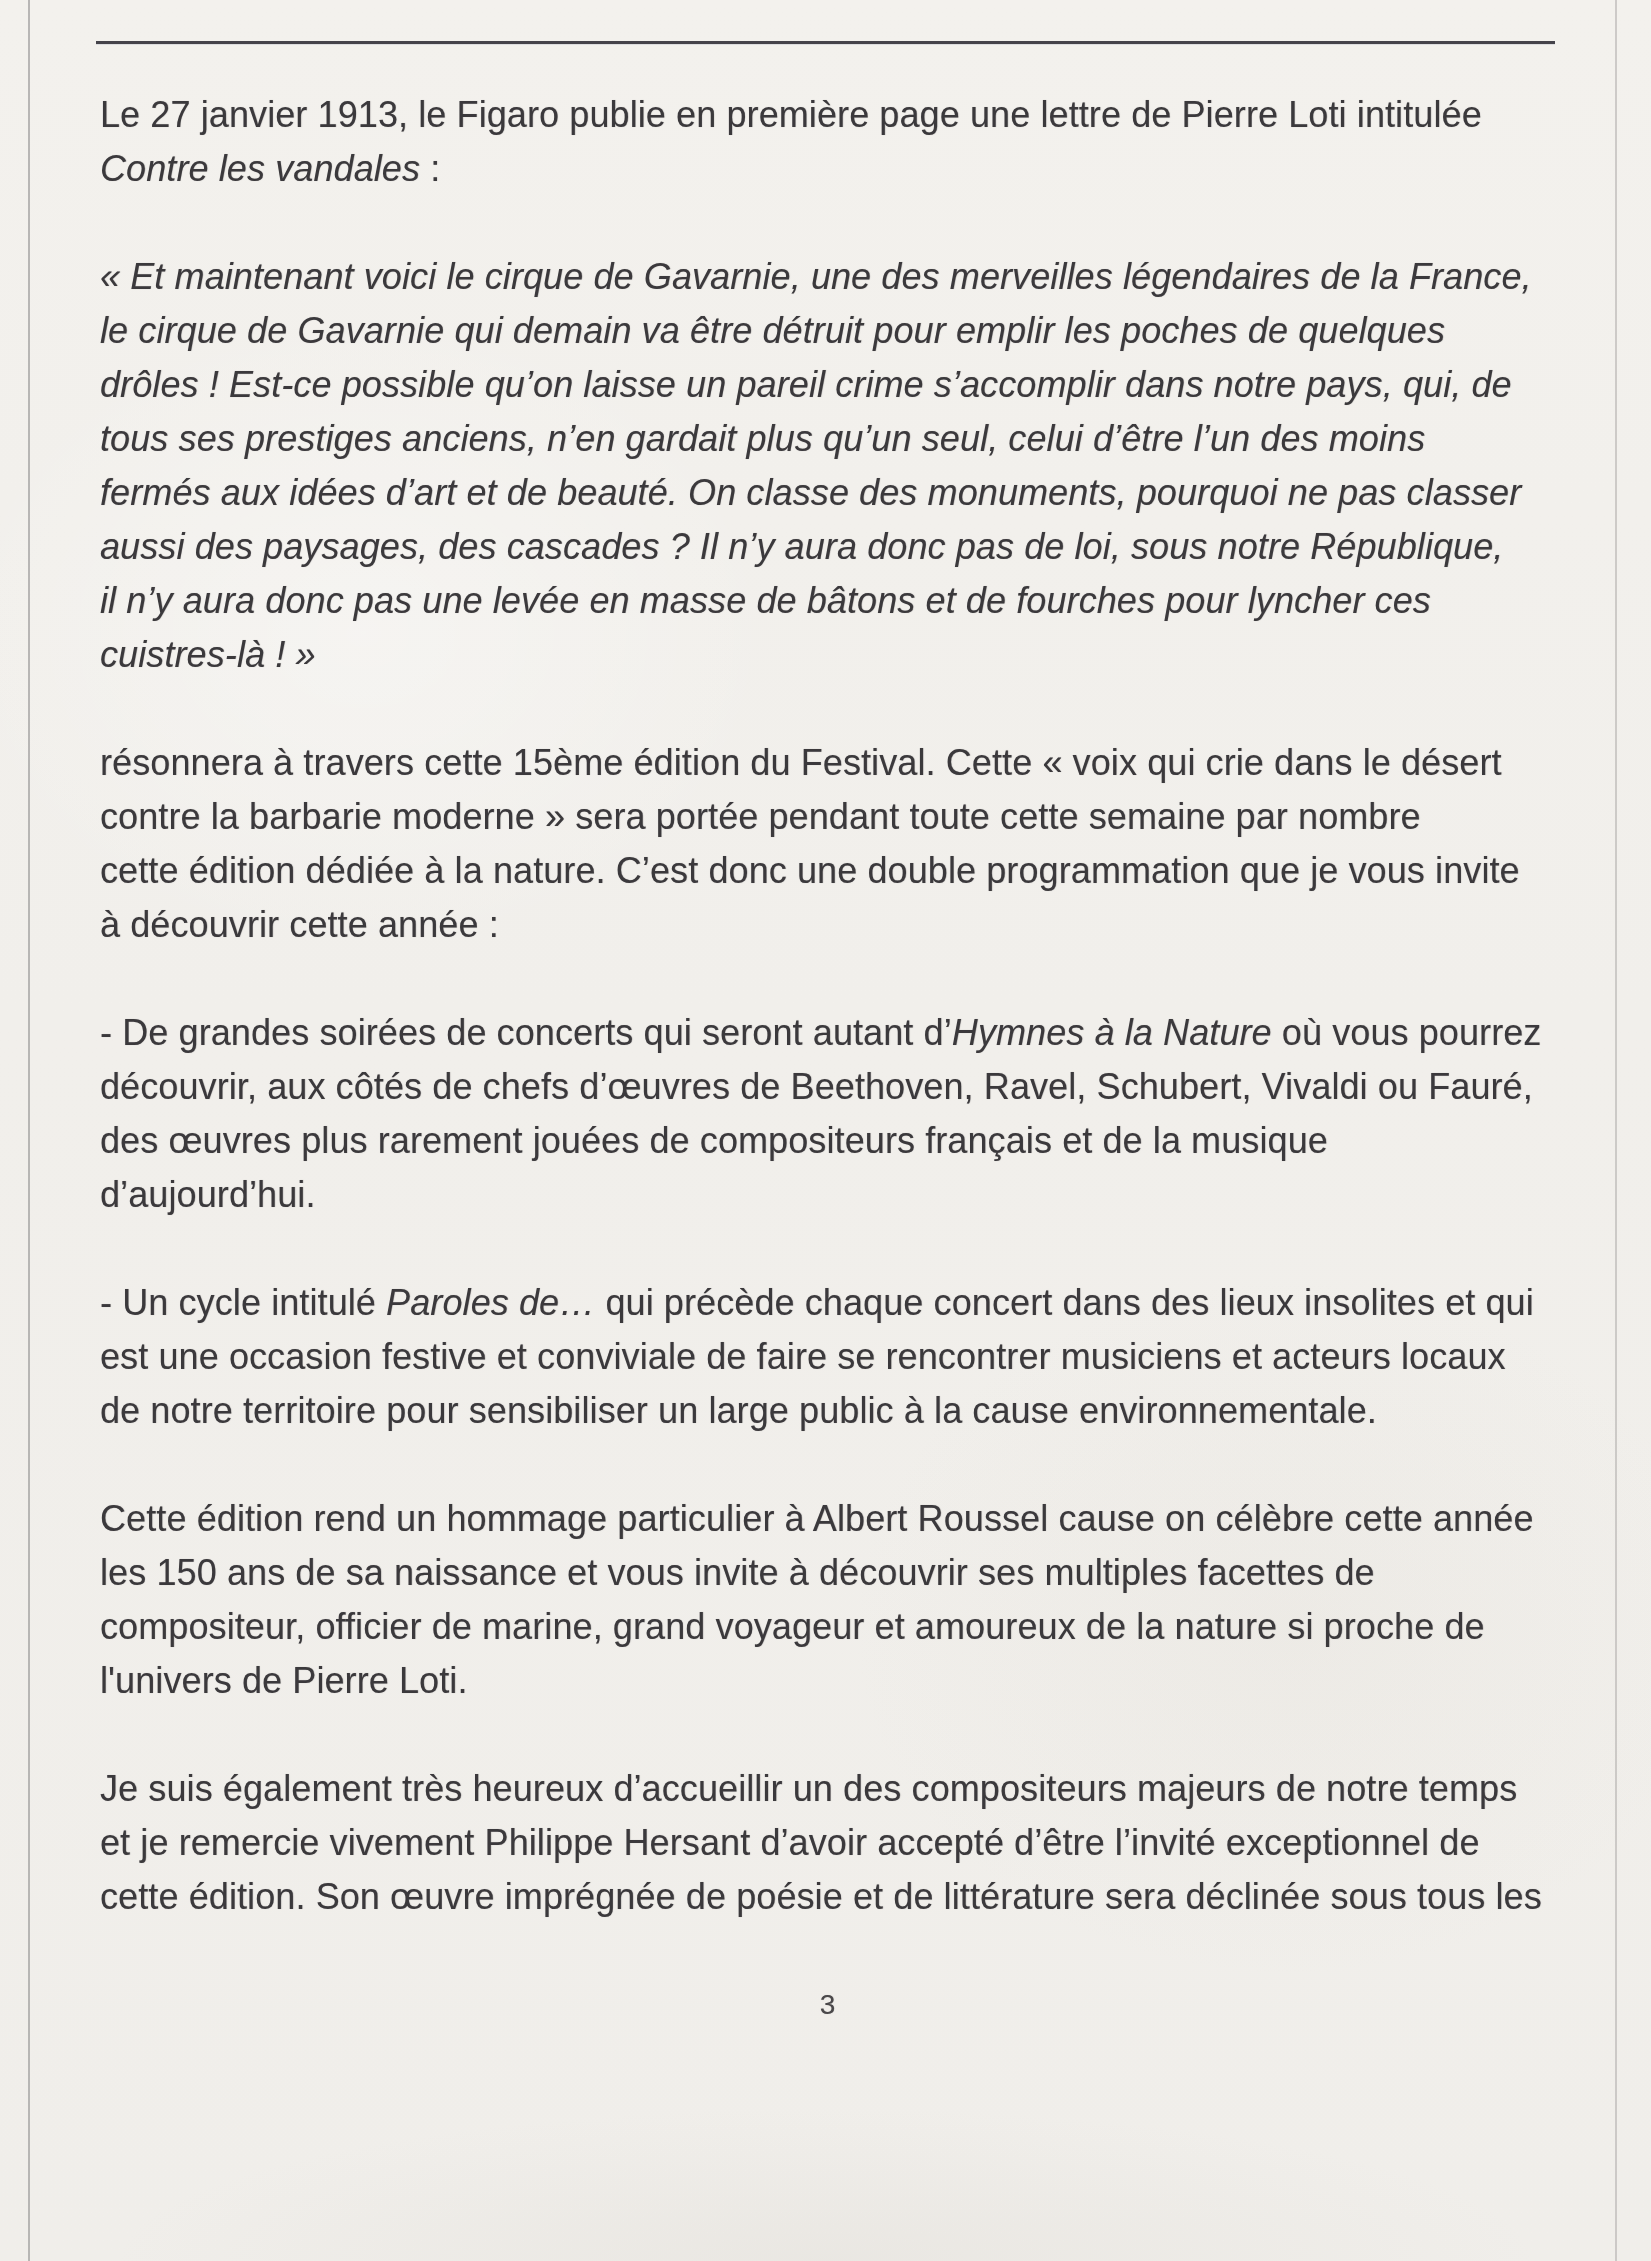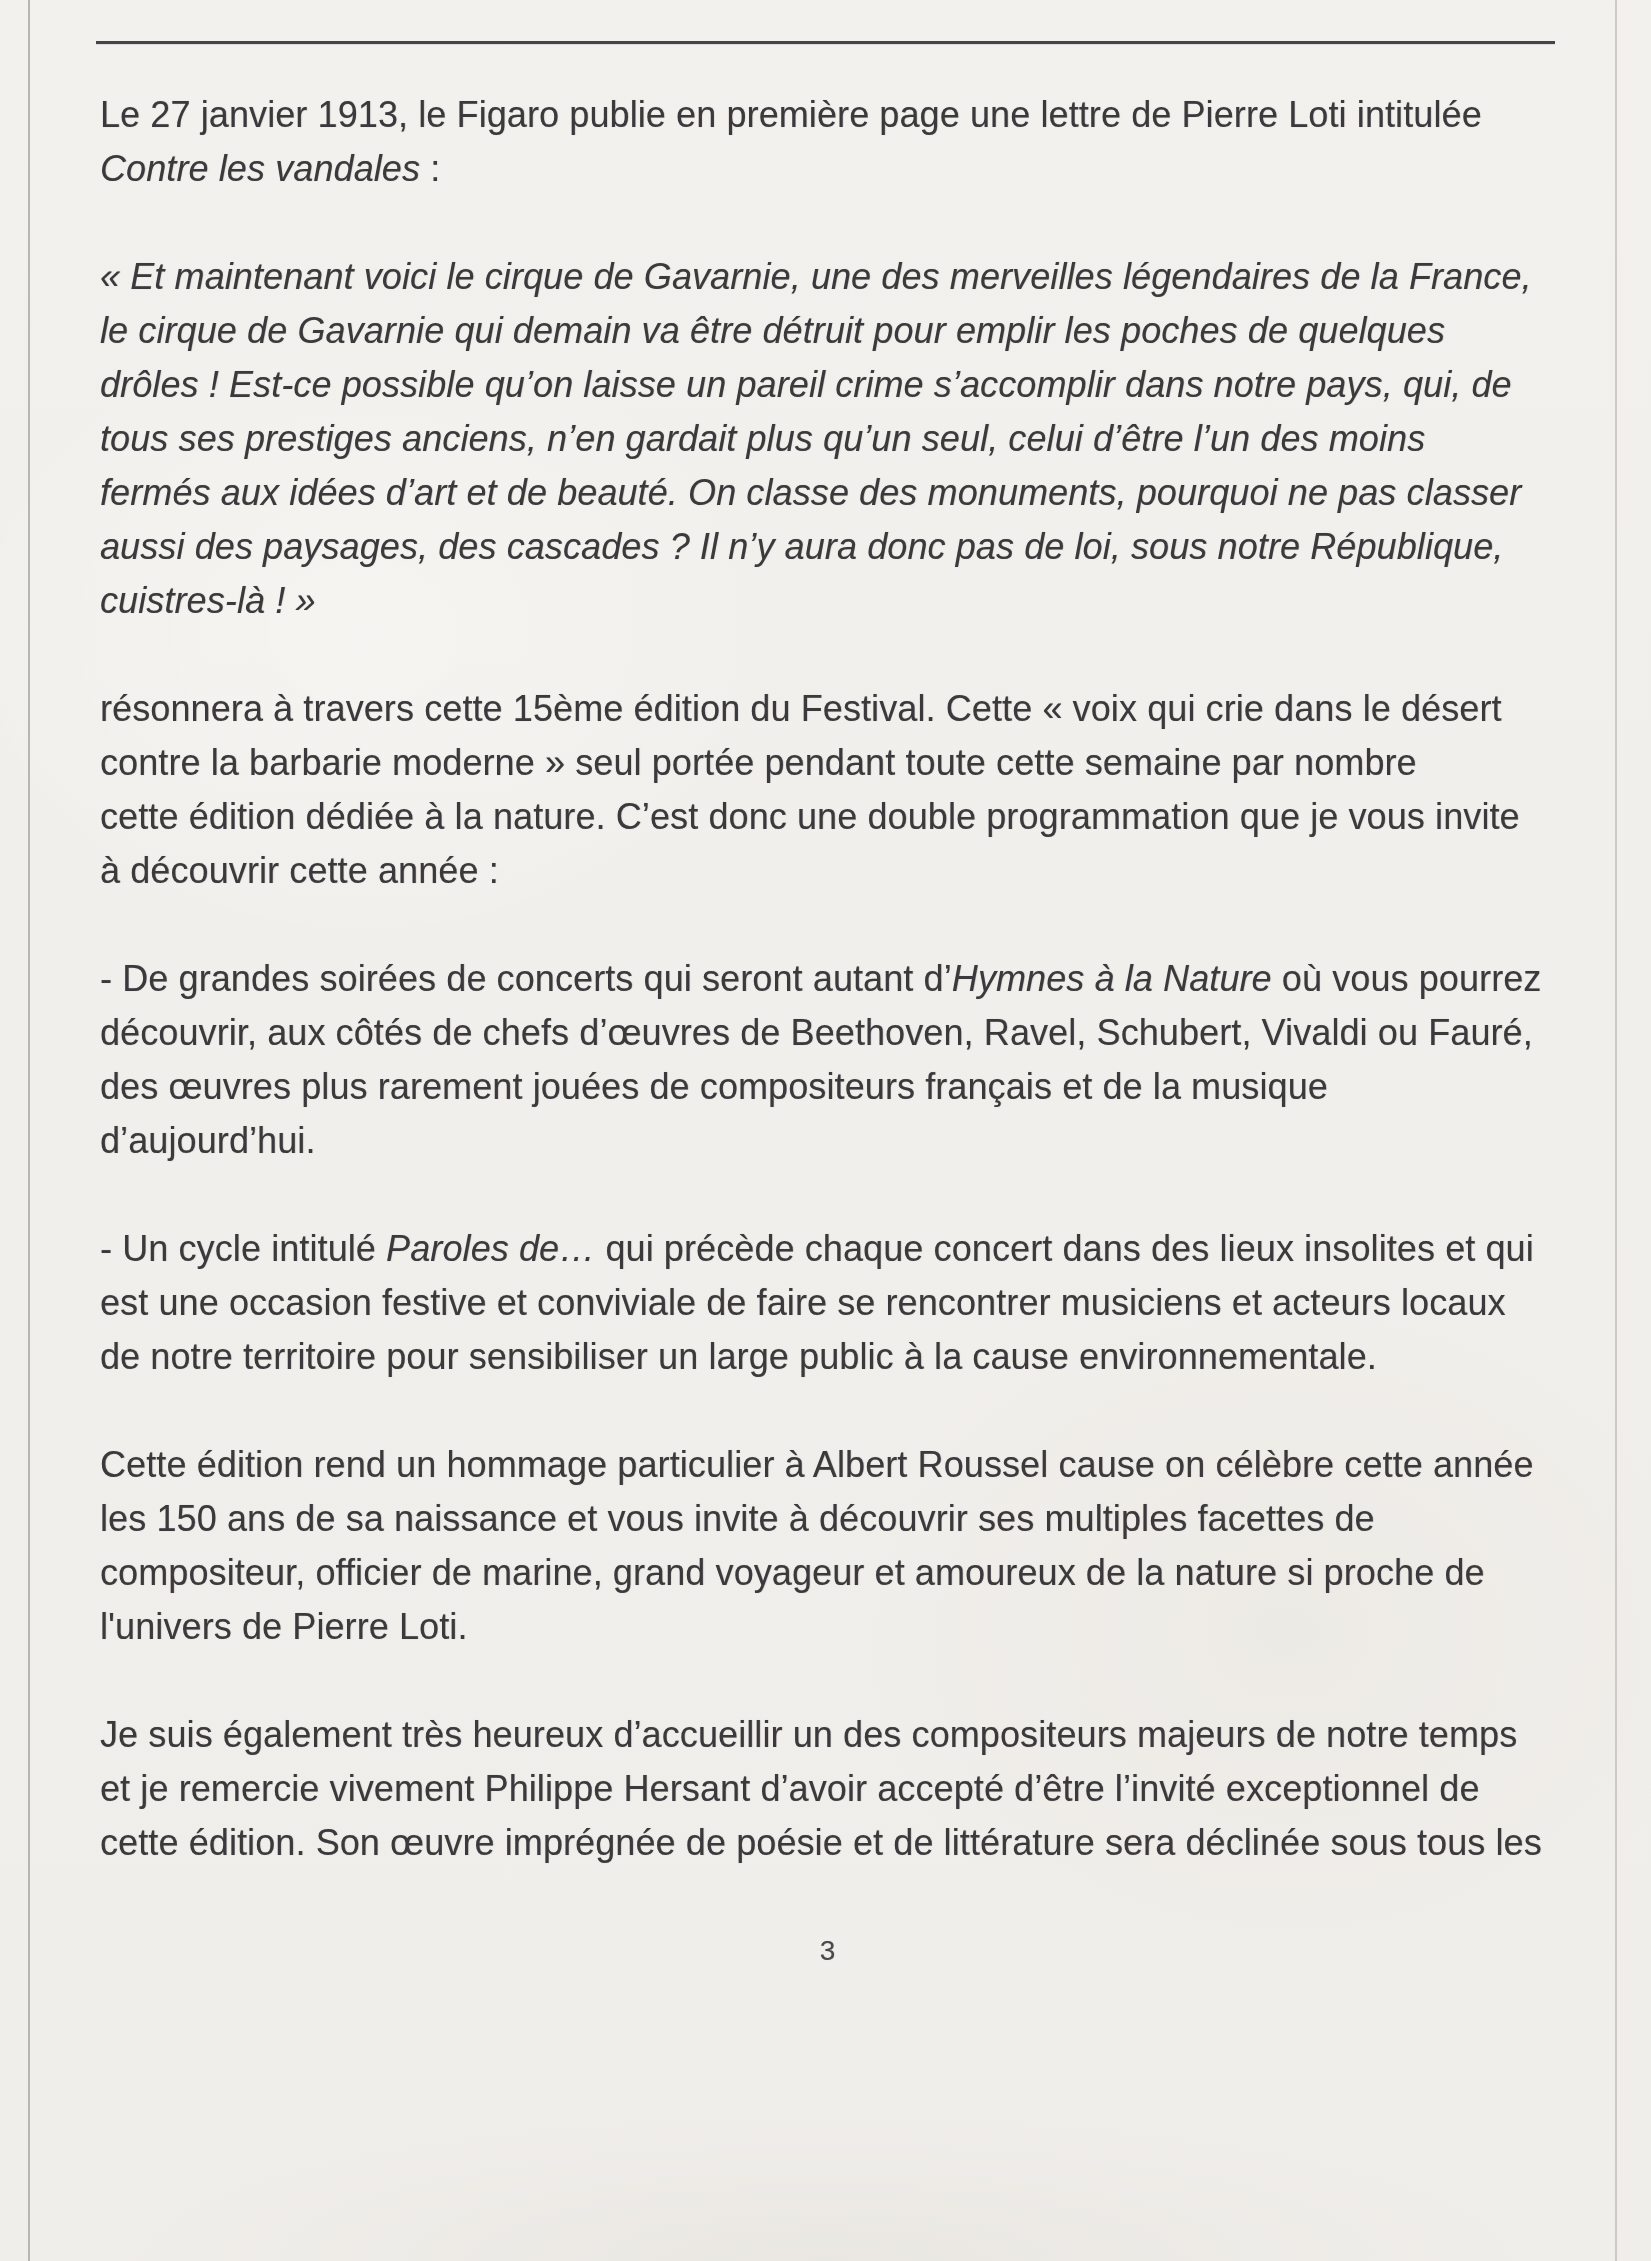--- a/index.html
+++ b/index.html
@@ -96,25 +96,26 @@
           <span class="line"><span>Le 27 janvier 1913, le Figaro publie en première page une lettre de Pierre Loti intitulée</span></span>
           <span class="line"><span class="it">Contre les vandales</span><span> :</span></span>
         </p>
         <p class="para center">
           <span class="line"><span class="it">« Et maintenant voici le cirque de Gavarnie, une des merveilles légendaires de la France,</span></span>
           <span class="line"><span class="it">le cirque de Gavarnie qui demain va être détruit pour emplir les poches de quelques</span></span>
           <span class="line"><span class="it">drôles ! Est-ce possible qu’on laisse un pareil crime s’accomplir dans notre pays, qui, de</span></span>
           <span class="line"><span class="it">tous ses prestiges anciens, n’en gardait plus qu’un seul, celui d’être l’un des moins</span></span>
           <span class="line"><span class="it">fermés aux idées d’art et de beauté. On classe des monuments, pourquoi ne pas classer</span></span>
           <span class="line"><span class="it">aussi des paysages, des cascades ? Il n’y aura donc pas de loi, sous notre République,</span></span>
+          <span class="line"><span class="it">il n’y aura donc pas une levée en masse de bâtons et de fourches pour lyncher ces</span></span>
           <span class="line"><span class="it">cuistres-là ! »</span></span>
         </p>
         <p class="para">
           <span class="line"><span>résonnera à travers cette 15ème édition du Festival. Cette « voix qui crie dans le désert</span></span>
-          <span class="line"><span>contre la barbarie moderne » seul portée pendant toute cette semaine par nombre</span></span>
+          <span class="line"><span>contre la barbarie moderne » sera portée pendant toute cette semaine par nombre</span></span>
           <span class="line"><span>cette édition dédiée à la nature. C’est donc une double programmation que je vous invite</span></span>
           <span class="line"><span>à découvrir cette année :</span></span>
         </p>
         <p class="para">
           <span class="line"><span>- De grandes soirées de concerts qui seront autant d’</span><span class="it">Hymnes à la Nature</span><span> où vous pourrez</span></span>
           <span class="line"><span>découvrir, aux côtés de chefs d’œuvres de Beethoven, Ravel, Schubert, Vivaldi ou Fauré,</span></span>
           <span class="line"><span>des œuvres plus rarement jouées de compositeurs français et de la musique</span></span>
           <span class="line"><span>d’aujourd’hui.</span></span>
         </p>
         <p class="para">

